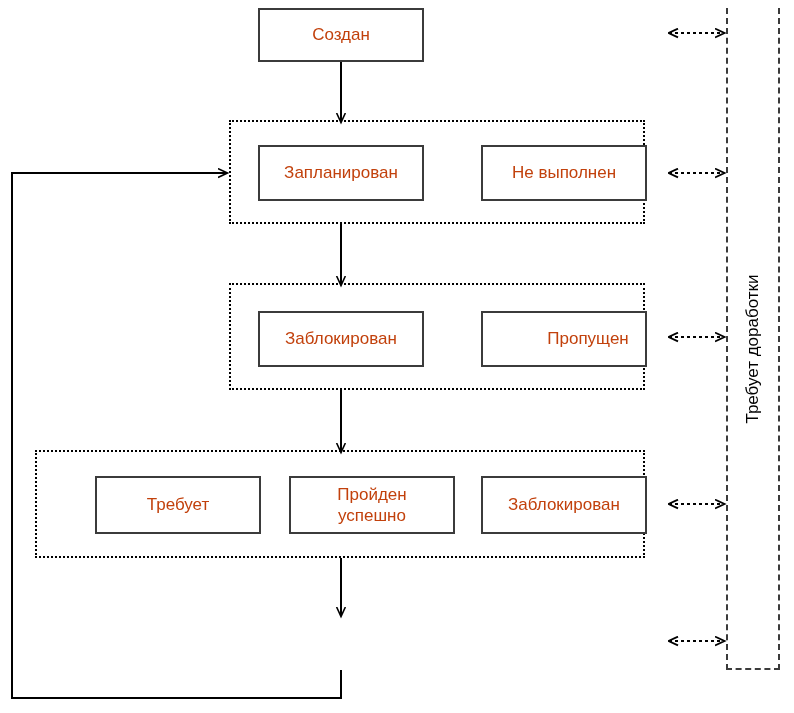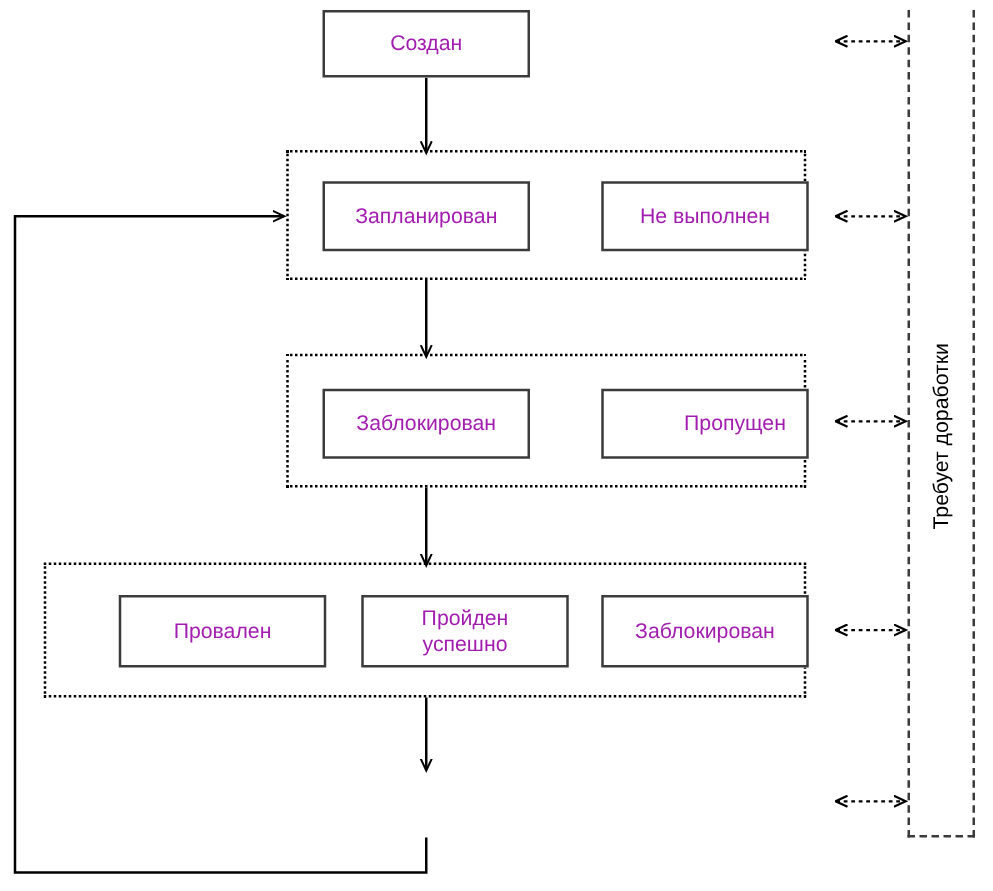--- a/index.html
+++ b/index.html
@@ -27,21 +27,21 @@
   .node {
     position: absolute;
     box-sizing: border-box;
     border: 2px solid #3b3b3b;
     background: #ffffff;
     display: flex;
     align-items: center;
     justify-content: center;
     text-align: center;
     font-size: 17px;
-    color: #a21caf;
+    color: #c2410c;
     line-height: 1.25;
     z-index: 3;
   }
   .node.bold {
     font-weight: normal;
     margin-left: 31px;
   }
   .group {
     position: absolute;
     box-sizing: border-box;
@@ -140,21 +140,21 @@
 
   <div class="node" style="left:258px; top:311px; width:166px; height:56px;">
     <span>Заблокирован</span>
   </div>
 
   <div class="node bold" style="left:450px; top:311px; width:166px; height:56px;padding-left:48px;">
     <span>Пропущен</span>
   </div>
 
   <div class="node bold" style="left:64px; top:476px; width:166px; height:58px;">
-    <span>Провален</span>
+    <span>Требует</span>
   </div>
 
   <div class="node bold" style="left:258px; top:476px; width:166px; height:58px;">
     <span style="white-space:pre-line;">Пройден
 успешно</span>
   </div>
 
   <div class="node bold" style="left:450px; top:476px; width:166px; height:58px;">
     <span>Заблокирован</span>
   </div>

